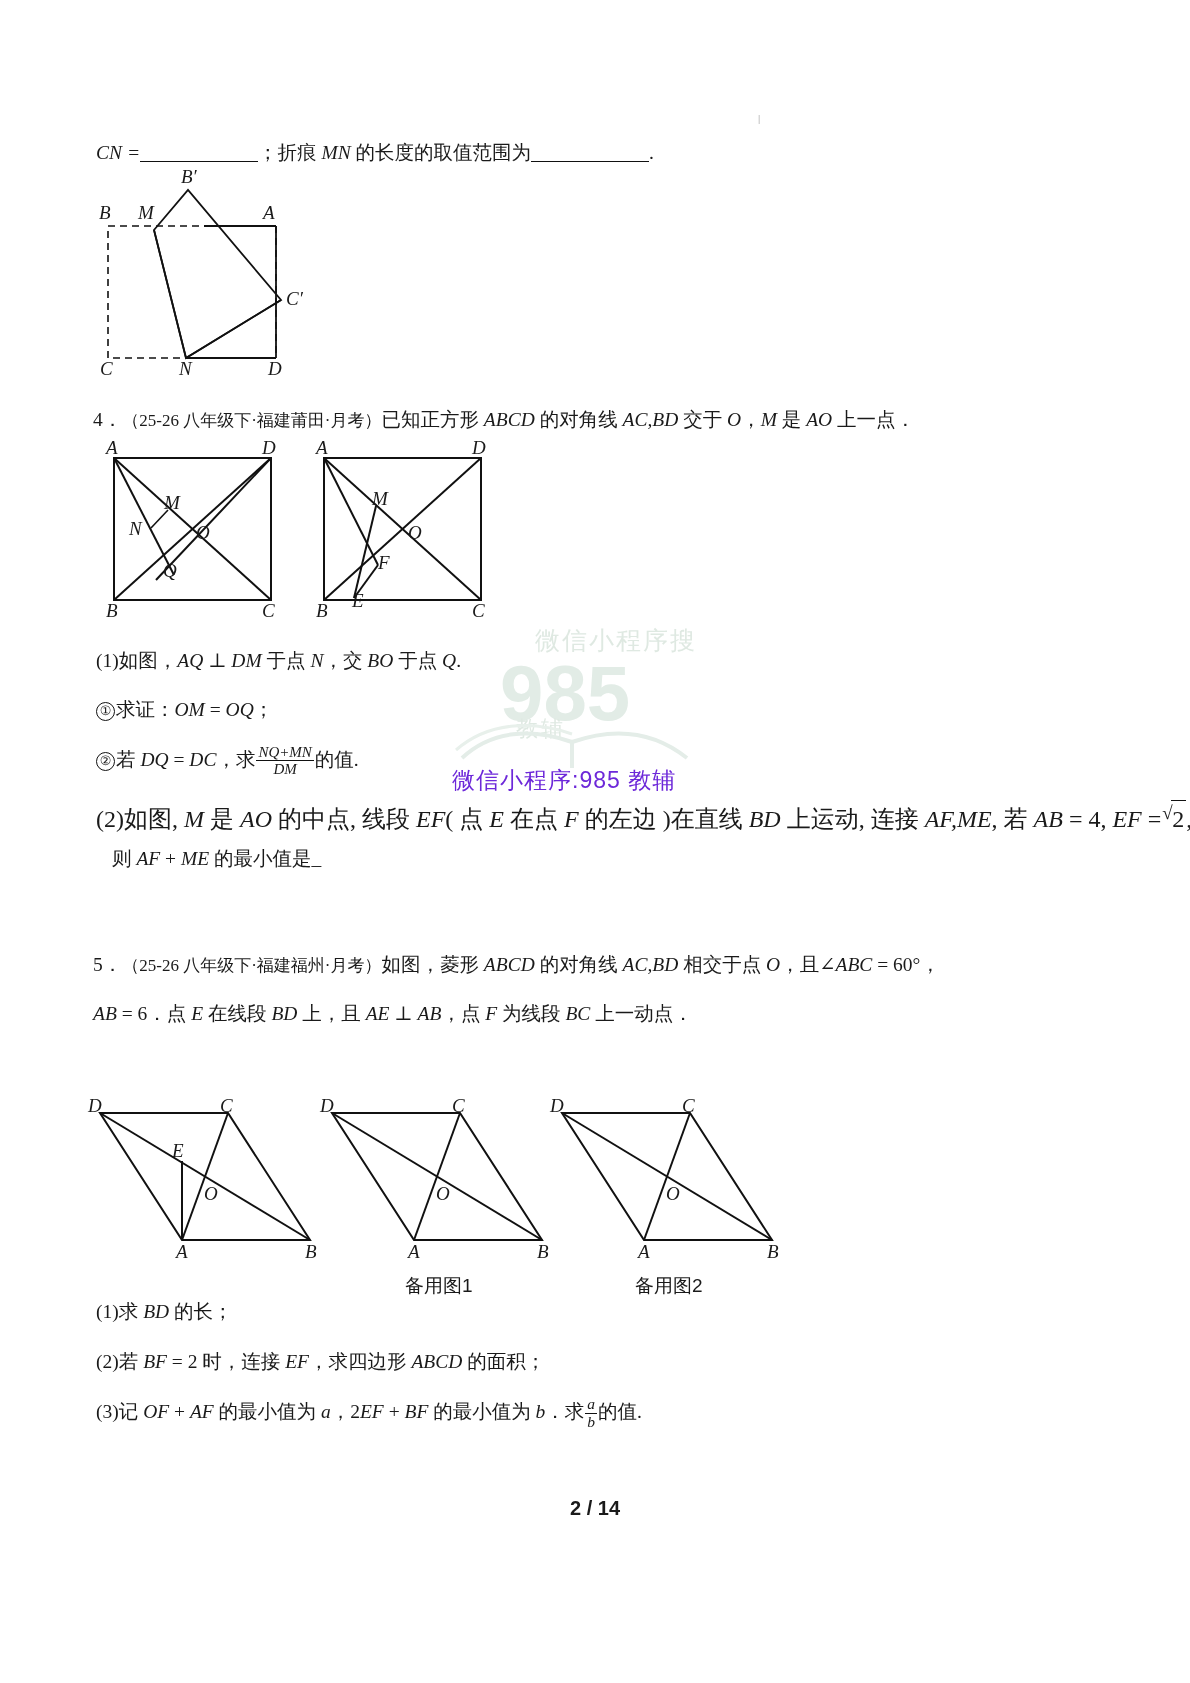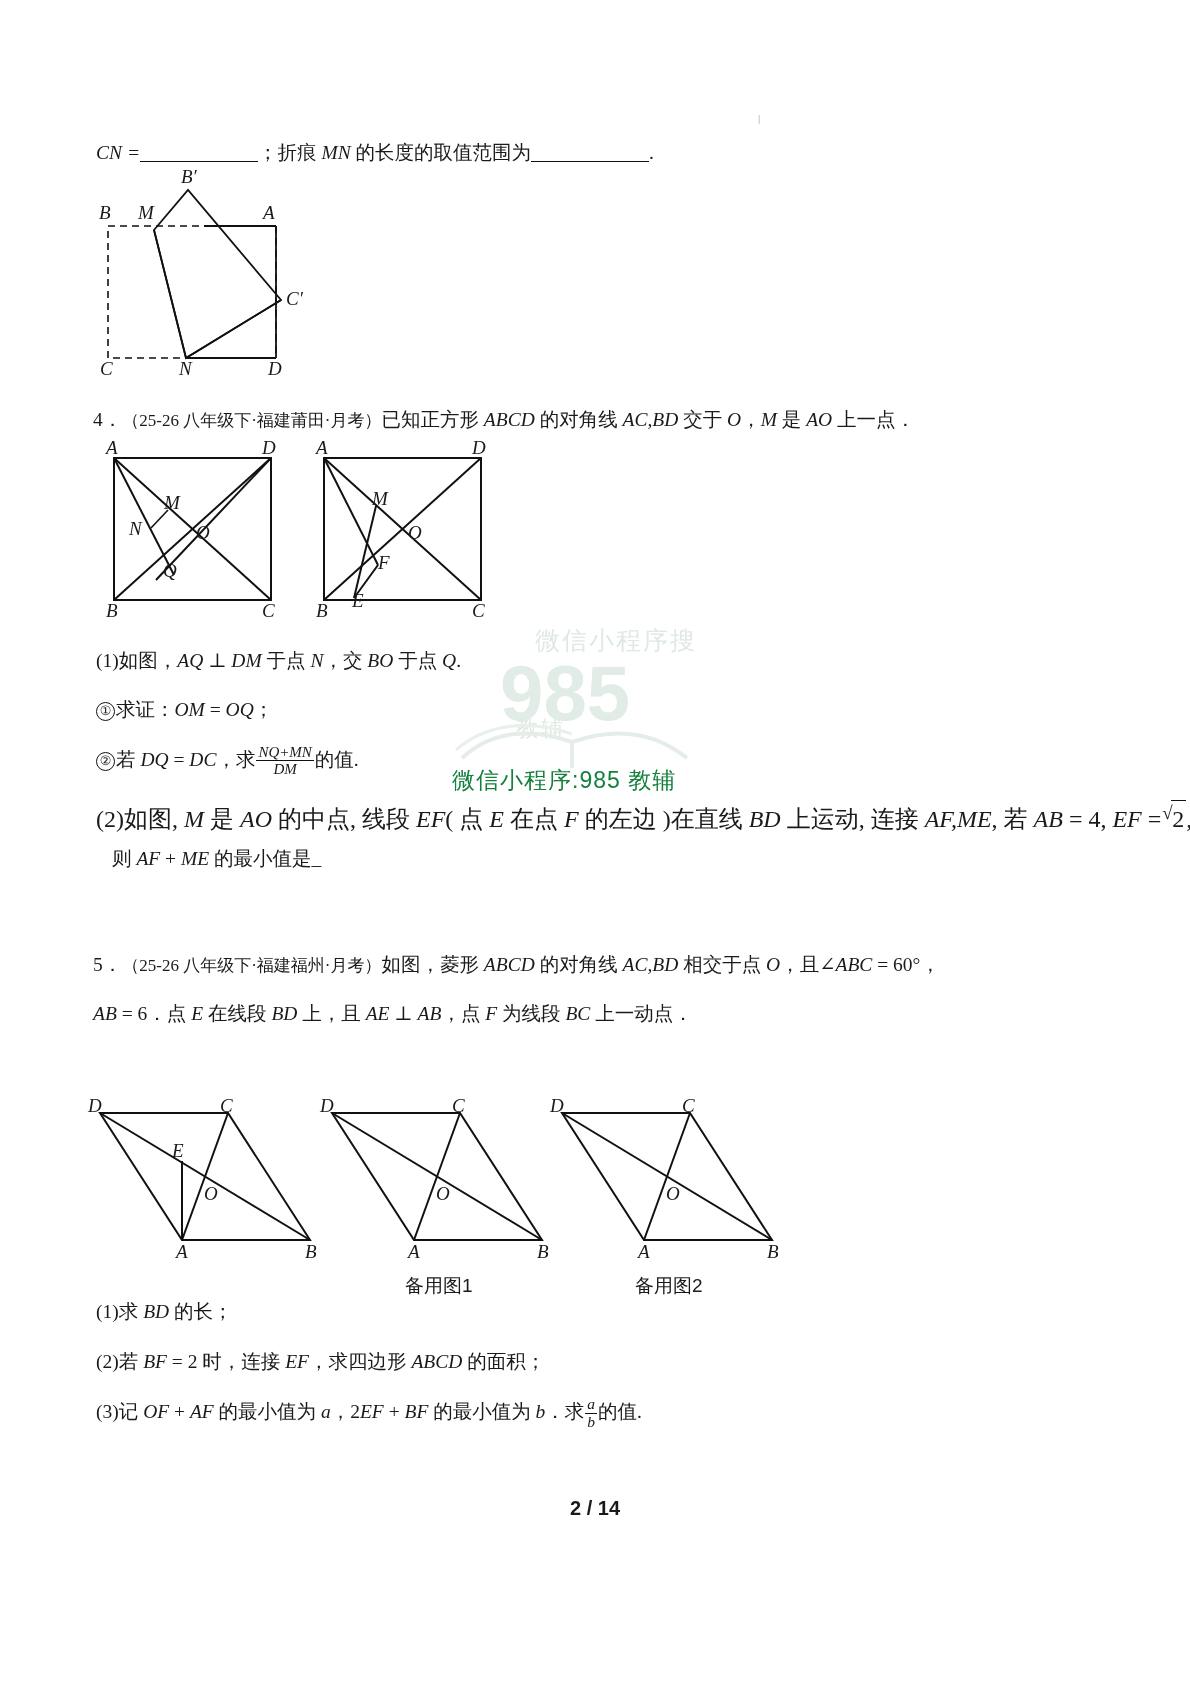--- a/index.html
+++ b/index.html
@@ -37,21 +37,21 @@
   .fig svg{display:block;}
   .lbl{position:absolute;font-style:italic;font-size:19px;font-family:"Liberation Serif",serif;}
   .cap{position:absolute;font-size:19px;font-family:"Liberation Sans",sans-serif;}
 
   
   .wm{position:absolute;pointer-events:none;user-select:none;
       color:#dfe9e2;}
   .wm-top{font-size:25px;letter-spacing:2px;font-family:"Liberation Sans",sans-serif;}
   .wm-985{font-size:78px;font-weight:700;font-family:"Liberation Sans",sans-serif;color:#e2ece6;}
   .wm-jf{font-size:22px;letter-spacing:3px;font-family:"Liberation Sans",sans-serif;}
-  .wm-line{font-size:23px;letter-spacing:1px;font-family:"Liberation Sans",sans-serif;color:#15803d;}
+  .wm-line{font-size:23px;letter-spacing:1px;font-family:"Liberation Sans",sans-serif;color:#6d28d9;}
 
   .footer{position:absolute;left:0;width:1190px;text-align:center;
           font-size:20px;font-weight:700;font-family:"Liberation Sans",sans-serif;color:#1a1a1a;}
   .tick{position:absolute;color:#999;font-size:11px;}
 </style>
 </head>
 <body>
 
 <div class="page">
 

